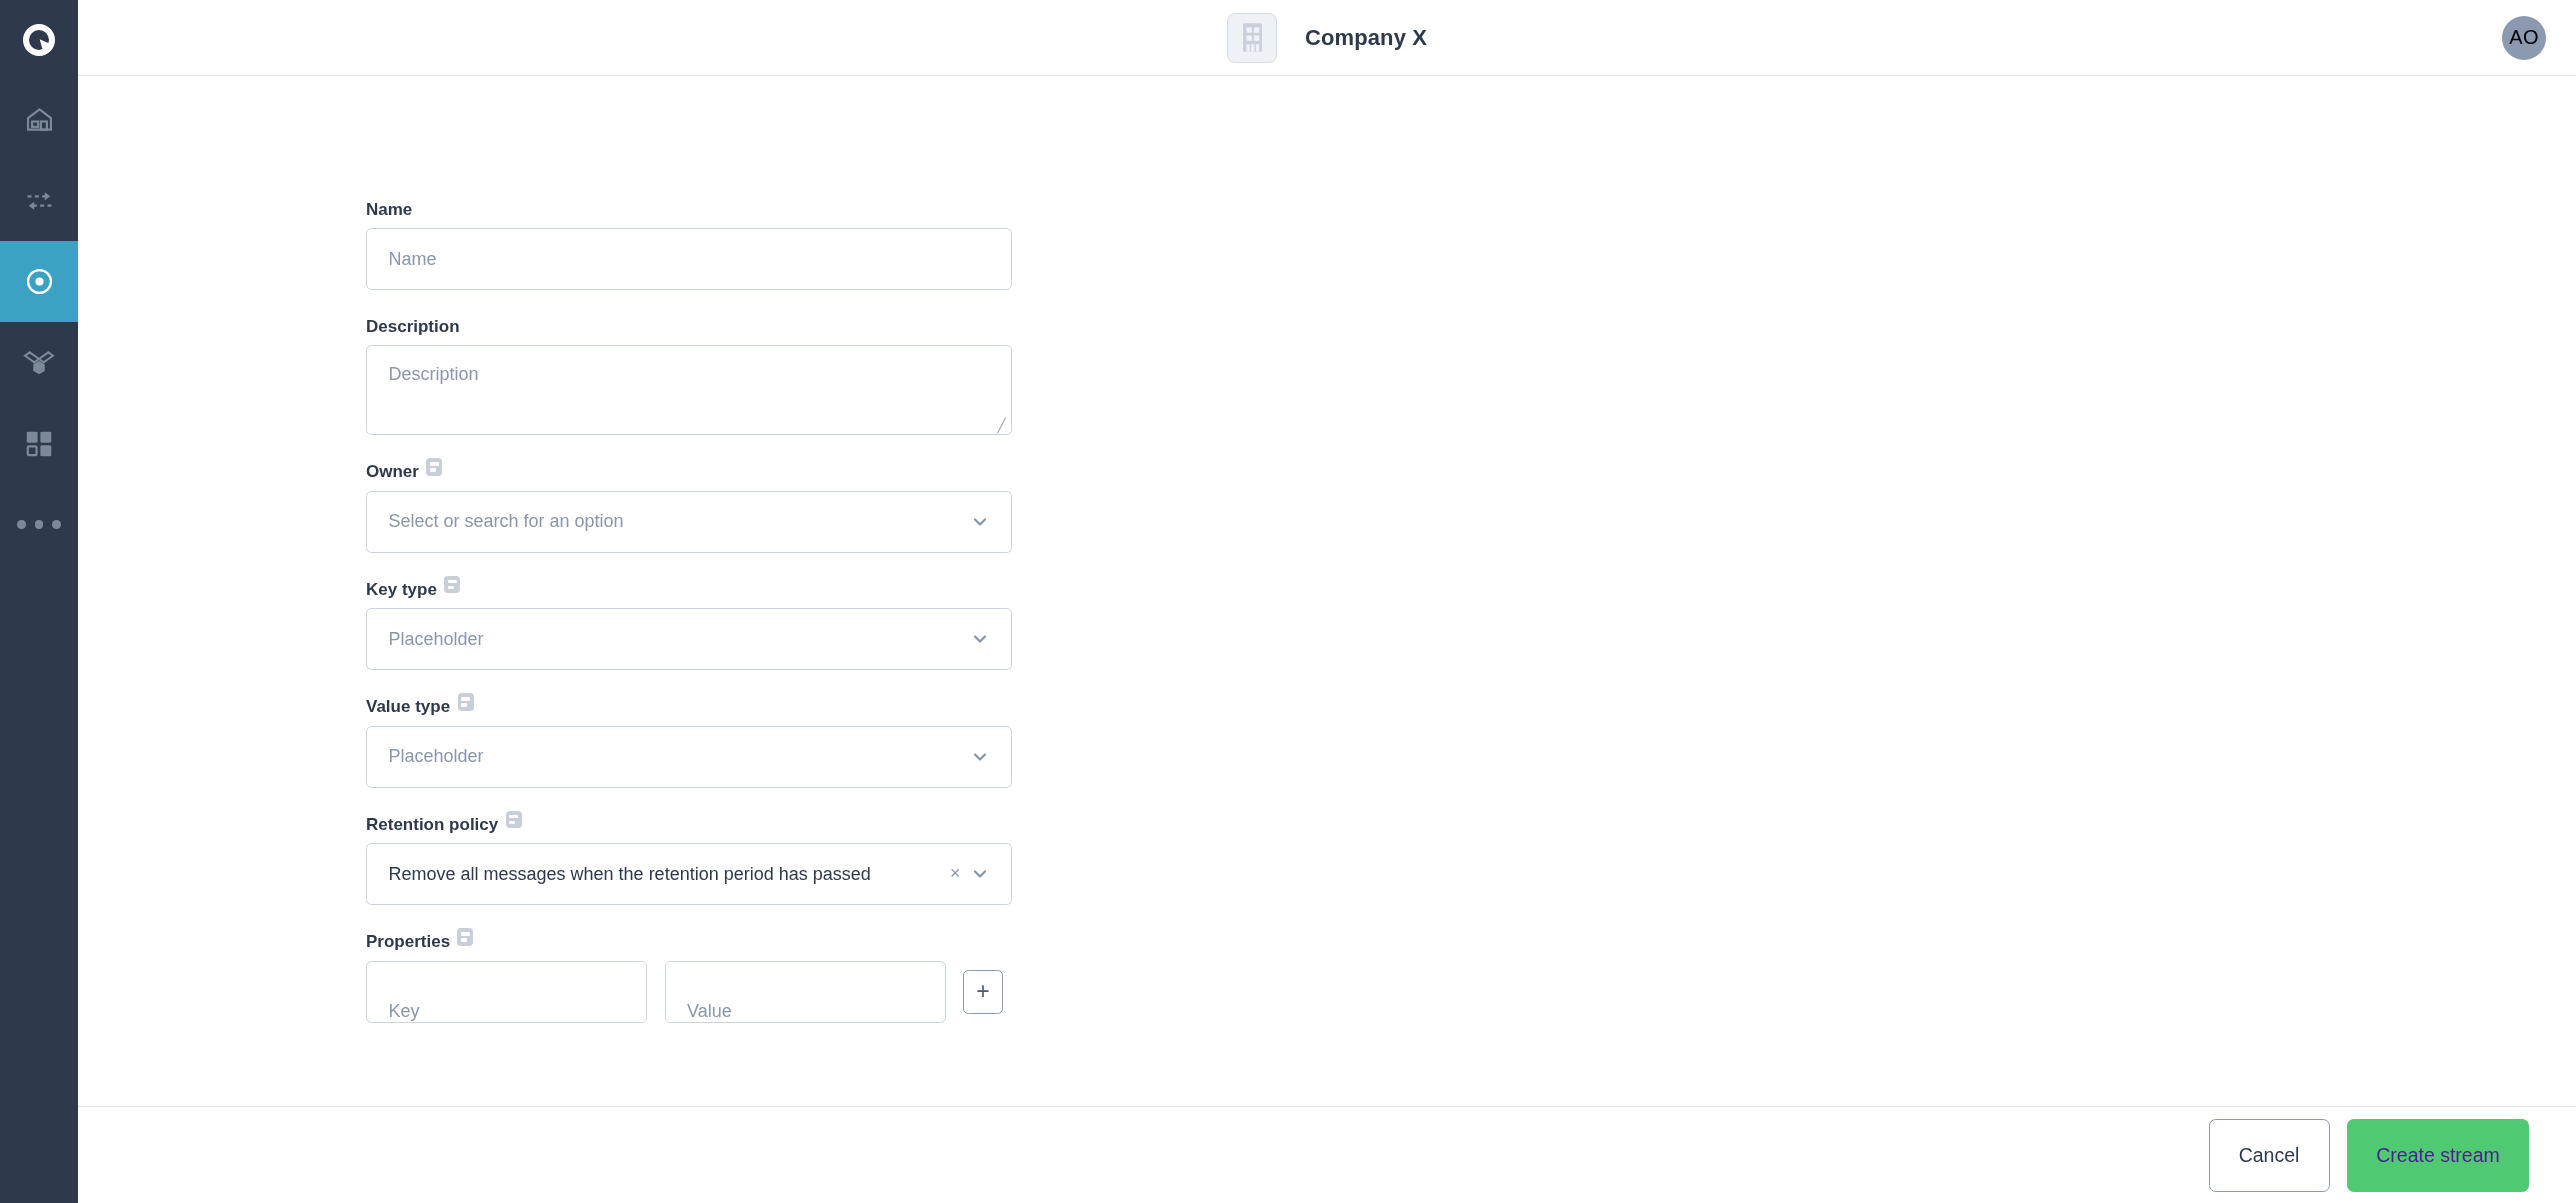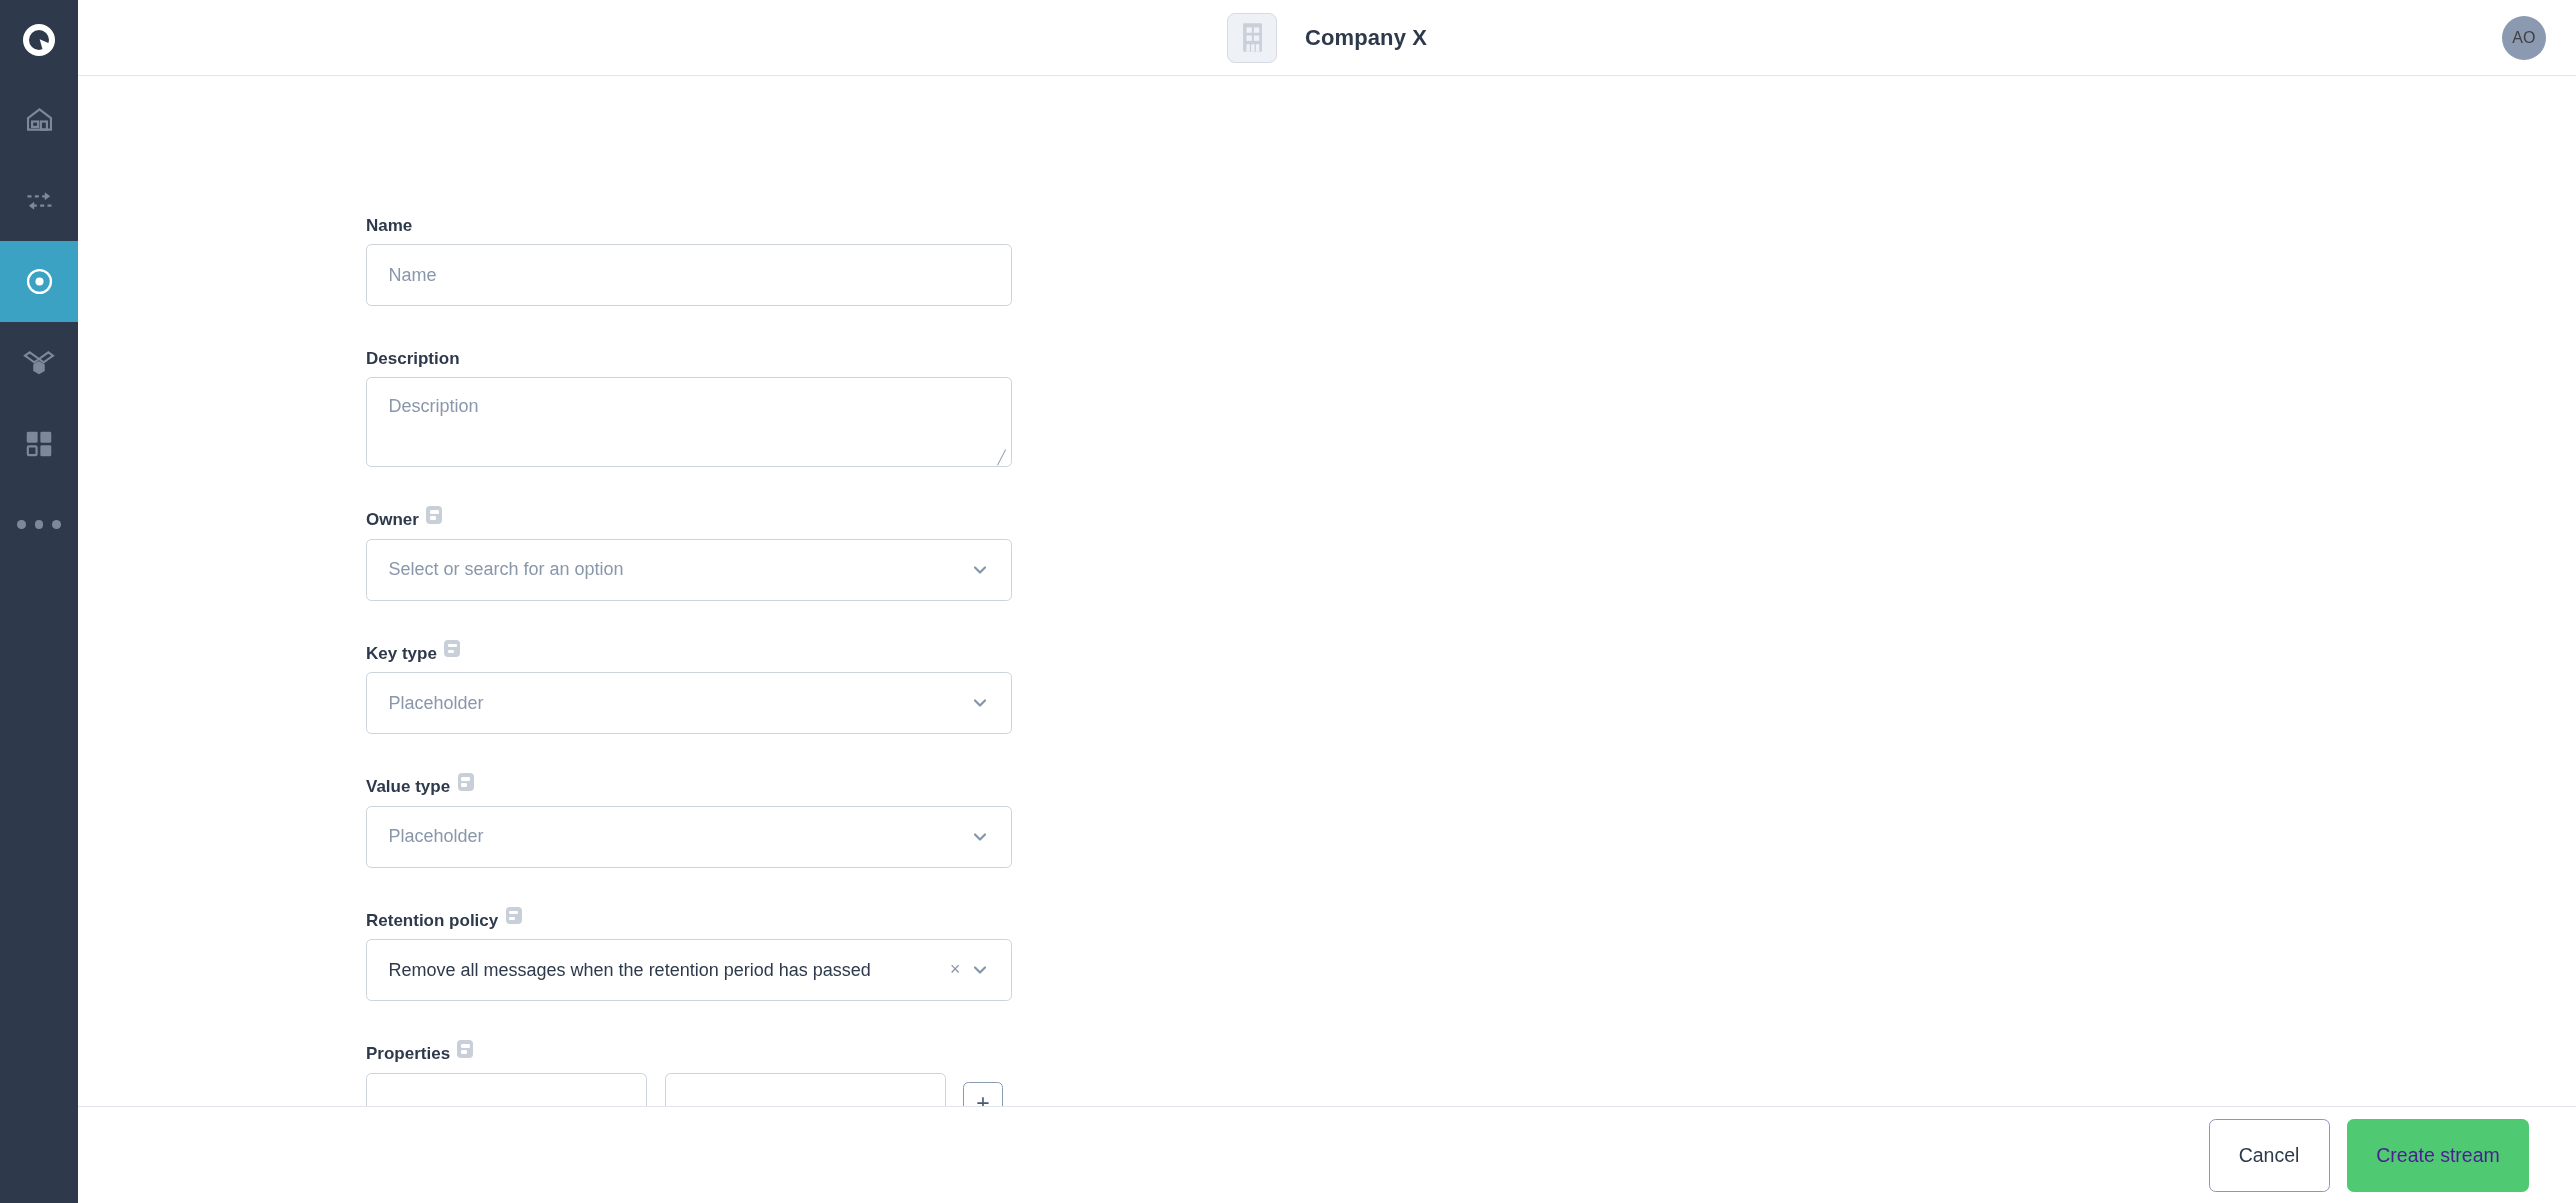--- a/index.html
+++ b/index.html
@@ -88,23 +88,23 @@
     font-weight: 700;
     color: #2e3a4b;
     letter-spacing: 0.1px;
   }
   .avatar {
     position: absolute;
     right: 30px;
     width: 44px; height: 44px;
     border-radius: 50%;
     background: #8b99b1;
-    color: #404040;
+    color: #000000;
     display: flex; align-items: center; justify-content: center;
-    font-size: 16px;
+    font-size: 20px;
     font-weight: 400;
     letter-spacing: 0.3px;
     cursor: pointer;
   }
 
   
   .crumbbar {
     height: 84px;
     background: #e1e4e9;
     display: flex;
@@ -135,21 +135,21 @@
     top: 161px;
     left: 0;
     right: 0;
     bottom: 98px;
     overflow: hidden;
     background: #ffffff;
   }
   .form {
     padding: 40px 0 0 288px;
   }
-  .field { margin-bottom: 0; margin-top: 16px; }
+  .field { margin-bottom: 0; }
 
   .flabel {
     display: flex;
     align-items: flex-start;
     gap: 7.4px;
     font-size: 17px;
     font-weight: 700;
     color: #2e3a4b;
     line-height: 1;
     margin-bottom: 10px;

